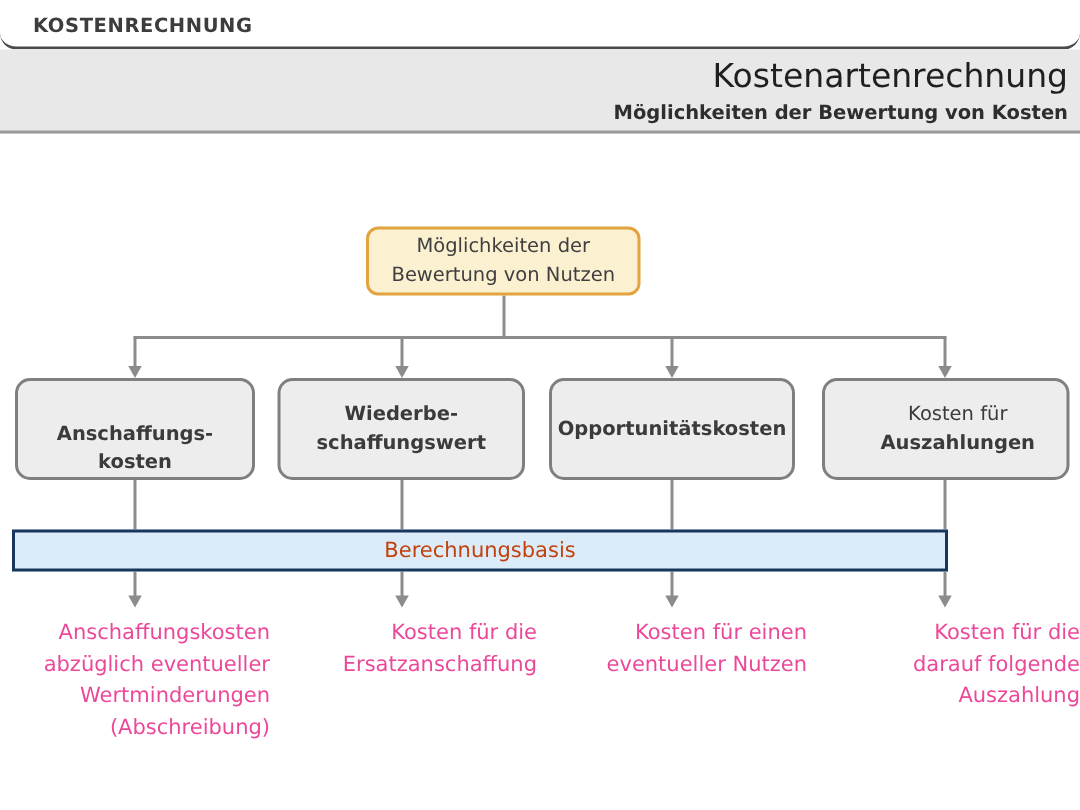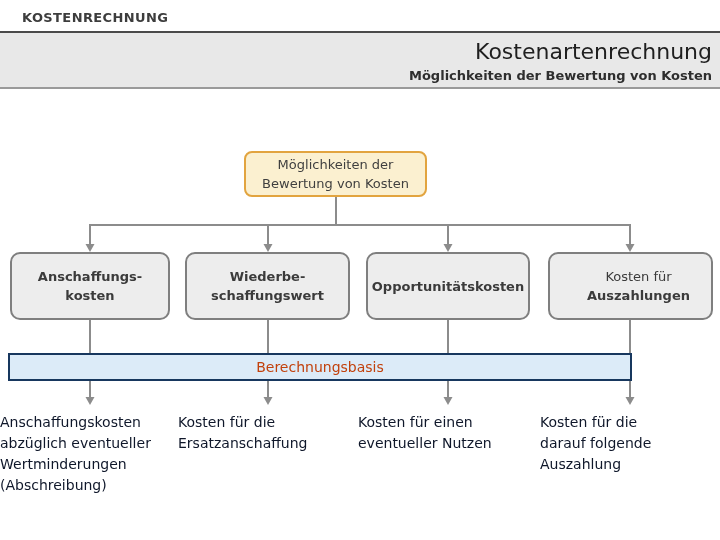--- a/index.html
+++ b/index.html
@@ -1,21 +1,21 @@
 <!DOCTYPE html>
 <html style="--c-band_bg: #e8e8e8; --c-rule: #4a4a4a; --c-root_fill: #fbf0d0; --c-root_border: #e2a43f; --c-box_fill: #ededed; --c-box_border: #7f7f7f; --c-bar_fill: #dcebf8; --c-bar_border: #17375e; --c-connector: #8c8c8c; --c-text: #3b3b3b;"><head>
 <meta charset="utf-8">
 <style>
   html,body{margin:0;padding:0;background:#fff;}
   .slide{
     position:relative;width:720px;height:540px;overflow:hidden;background:#fff;
     font-family:"DejaVu Sans","Liberation Sans",sans-serif;color:var(--c-text,#3b3b3b);
   }
   
-  .topbar{height:31px;border-bottom:2px solid var(--c-rule,#4a4a4a);display:flex;align-items:flex-end;}
+  .topbar{height:31px;border-bottom:2px solid var(--c-rule,#4a4a4a);display:flex;align-items:flex-end;border-radius:11px;}
   .eyebrow{margin-left:22px;margin-bottom:6px;font-size:13px;font-weight:bold;letter-spacing:.4px;color:#3d3d3d;}
   .titleband{
     height:56px;background:var(--c-band_bg,#e8e8e8);border-bottom:2px solid #9a9a9a;
     text-align:right;padding-right:8px;box-sizing:border-box;
   }
   .title{font-size:22px;color:#1f1f1f;line-height:30px;padding-top:4px;}
   .subtitle{font-size:13px;font-weight:bold;color:#2e2e2e;line-height:18px;}
   
   .connectors{position:absolute;left:0;top:0;width:720px;height:540px;}
   .connectors .ln{stroke:var(--c-connector,#8c8c8c);stroke-width:2;fill:none;}
@@ -29,33 +29,33 @@
   }
   .mbox{
     position:absolute;top:252px;height:68px;
     background:var(--c-box_fill,#ededed);border:2px solid var(--c-box_border,#7f7f7f);
     border-radius:10px;box-sizing:border-box;
     display:flex;flex-direction:column;align-items:center;justify-content:center;
     text-align:center;font-size:13px;line-height:19px;
   }
   .mbox .nb{font-weight:bold;white-space:pre-line;}
   .mbox .nw{font-weight:normal;white-space:pre-line;}
-  .b1{left:10px;width:160px;}
+  .b1{left:10px;width:160px;justify-content:flex-end;}
   .b2{left:185px;width:165px;}
   .b3{left:366px;width:164px;}
   .b4{left:548px;width:165px;padding-left:16px;}
   .basisbar{
     position:absolute;left:8px;top:353px;width:624px;height:28px;
     background:var(--c-bar_fill,#dcebf8);border:2px solid var(--c-bar_border,#17375e);
     box-sizing:border-box;display:flex;align-items:center;justify-content:center;
     font-size:14px;color:#c2410c;
   }
   .desc{
-    position:absolute;top:412px;width:180px;text-align:left;
-    font-size:14px;line-height:21px;color:#0f172a;white-space:pre-line;
+    position:absolute;top:412px;width:180px;text-align:right;
+    font-size:14px;line-height:21px;color:#ec4899;white-space:pre-line;
   }
   .d1{left:0px;}
   .d2{left:178px;}
   .d3{left:358px;}
   .d4{left:540px;}
 </style>
 </head>
 <body>
 
 <div class="slide">
@@ -97,21 +97,21 @@
         <polygon class="ah" points="263.5,397 272.5,397 268,405"></polygon>
       <line class="ln" x1="448" y1="381" x2="448" y2="398"></line>
         <polygon class="ah" points="443.5,397 452.5,397 448,405"></polygon>
       <line class="ln" x1="630" y1="381" x2="630" y2="398"></line>
         <polygon class="ah" points="625.5,397 634.5,397 630,405"></polygon>
     </g>
   </svg>
 
   <div class="rootnode">
     <span>Möglichkeiten der
-Bewertung von Kosten</span>
+Bewertung von Nutzen</span>
   </div>
 
   <div class="mbox b1">
     <span class="nb">Anschaffungs-
 kosten</span>
   </div>
   <div class="mbox b2">
     <span class="nb">Wiederbe-
 schaffungswert</span>
   </div>

